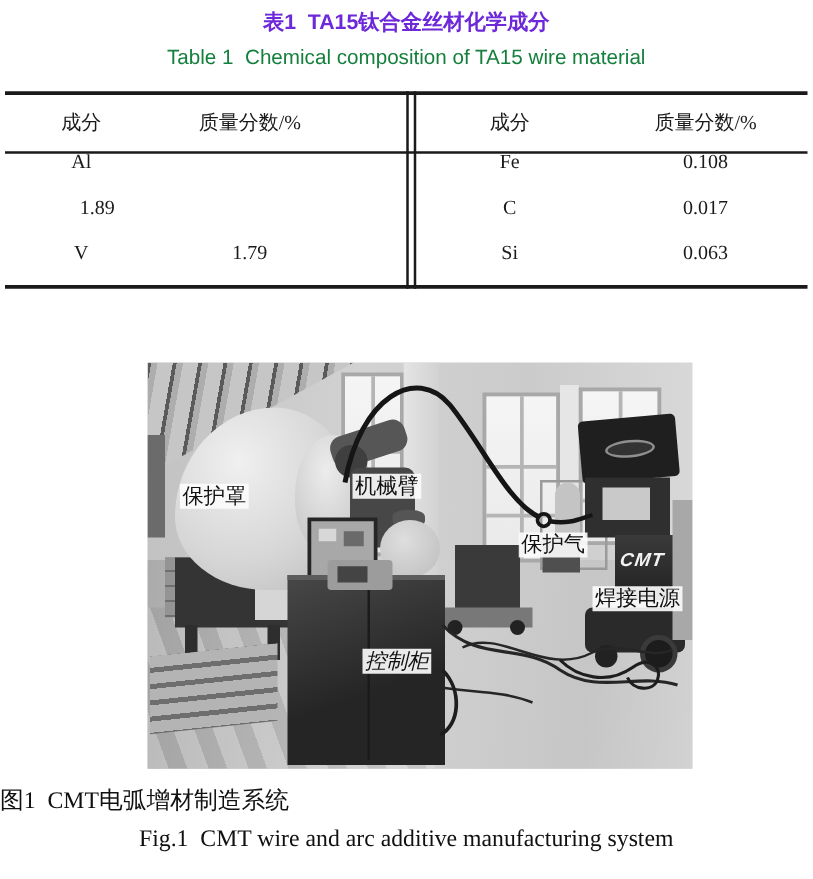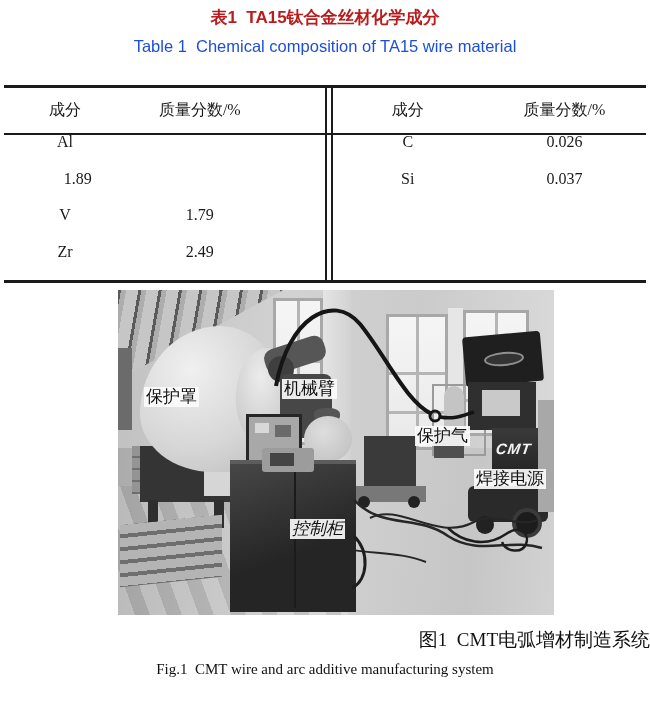--- a/index.html
+++ b/index.html
@@ -2,27 +2,27 @@
 <html><head>
 <meta charset="utf-8">
 <style>
   html,body{margin:0;padding:0;}
   body{width:650px;height:703px;background:#ffffff;position:relative;overflow:hidden;
        font-family:"Liberation Serif","DejaVu Serif",serif;color:#1a1a1a;}
 
   
   .tbl-title-zh{position:absolute;top:6px;left:0;width:650px;text-align:center;
     font-family:"Liberation Sans","DejaVu Sans",sans-serif;font-weight:700;font-size:17px;
-    white-space:pre;color:#b91c1c;}
+    white-space:pre;color:#6d28d9;}
   .tbl-title-en{position:absolute;top:37px;left:0;width:650px;text-align:center;
     font-family:"Liberation Sans","DejaVu Sans",sans-serif;font-weight:400;font-size:16.5px;
-    white-space:pre;color:#1d4ed8;}
-
-  
-  .chemtable{position:absolute;left:4px;top:73px;width:642px;height:198px;font-size:16px;margin-top:12px;}
+    white-space:pre;color:#15803d;}
+
+  
+  .chemtable{position:absolute;left:4px;top:73px;width:642px;height:158px;font-size:16px;}
   .t-line{position:absolute;left:0;right:0;background:#1a1a1a;}
   .t-top{top:0;height:2.5px;}
   .t-headsep{top:48px;height:1.5px;}
   .t-bottom{bottom:0;height:3px;}
   .t-div{position:absolute;top:0;bottom:0;width:1.5px;background:#1a1a1a;}
   .t-div.one{left:321px;} .t-div.two{left:327px;}
   .half{position:absolute;top:2.5px;bottom:3px;}
   .half-left{left:0;width:321px;}
   .half-right{left:328.5px;width:313.5px;}
   .hrow{height:45.5px;display:flex;align-items:center;}
@@ -111,24 +111,24 @@
 
   .p-svg{left:0;top:0;z-index:20;}
   .p-label{z-index:30;background:rgba(251,251,251,.92);color:#111;font-size:17px;
     line-height:1.2;padding:0 2px;white-space:nowrap;
     font-family:"Liberation Serif","DejaVu Serif",serif;}
   .lb-cover{left:26px;top:97px;} .lb-arm{left:164px;top:89px;}
   .lb-gas{left:297px;top:136px;} .lb-power{left:356px;top:179px;}
   .lb-cab{left:172px;top:229px;font-style:italic;}
 
   
-  .fig-cap-zh{position:absolute;top:627px;left:0;width:650px;text-align:right;
+  .fig-cap-zh{position:absolute;top:627px;left:0;width:650px;text-align:left;
     font-size:19px;white-space:pre;color:#111;}
   .fig-cap-en{position:absolute;top:661px;left:0;width:650px;text-align:center;
-    font-size:15px;white-space:pre;color:#111;}
+    font-size:19px;white-space:pre;color:#111;}
 </style>
 </head>
 <body>
 
 <div class="tbl-title-zh">表1  TA15钛合金丝材化学成分</div>
 <div class="tbl-title-en">Table 1  Chemical composition of TA15 wire material</div>
 
 <div class="chemtable">
   <div class="t-line t-top"></div>
   <div class="t-line t-headsep"></div>
@@ -144,38 +144,38 @@
     <div class="drow">
       <div class="c-comp">Al</div>
     </div>
     <div class="drow">
       <div class="c-val">1.89</div>
     </div>
     <div class="drow">
       <div class="c-comp">V</div>
       <div class="c-val">1.79</div>
     </div>
-    <div class="drow">
-      <div class="c-comp">Zr</div>
-      <div class="c-val">2.49</div>
-    </div>
   </div>
 
   <div class="half half-right">
     <div class="hrow">
       <div class="c-comp">成分</div>
       <div class="c-val">质量分数/%</div>
     </div>
     <div class="drow">
+      <div class="c-comp">Fe</div>
+      <div class="c-val">0.108</div>
+    </div>
+    <div class="drow">
       <div class="c-comp">C</div>
-      <div class="c-val">0.026</div>
+      <div class="c-val">0.017</div>
     </div>
     <div class="drow">
       <div class="c-comp">Si</div>
-      <div class="c-val">0.037</div>
+      <div class="c-val">0.063</div>
     </div>
     <div class="drow">
       <div class="c-comp"></div>
       <div class="c-val"></div>
     </div>
   </div>
 </div>
 
 <div class="photo">
   <div class="p-floor"></div>

